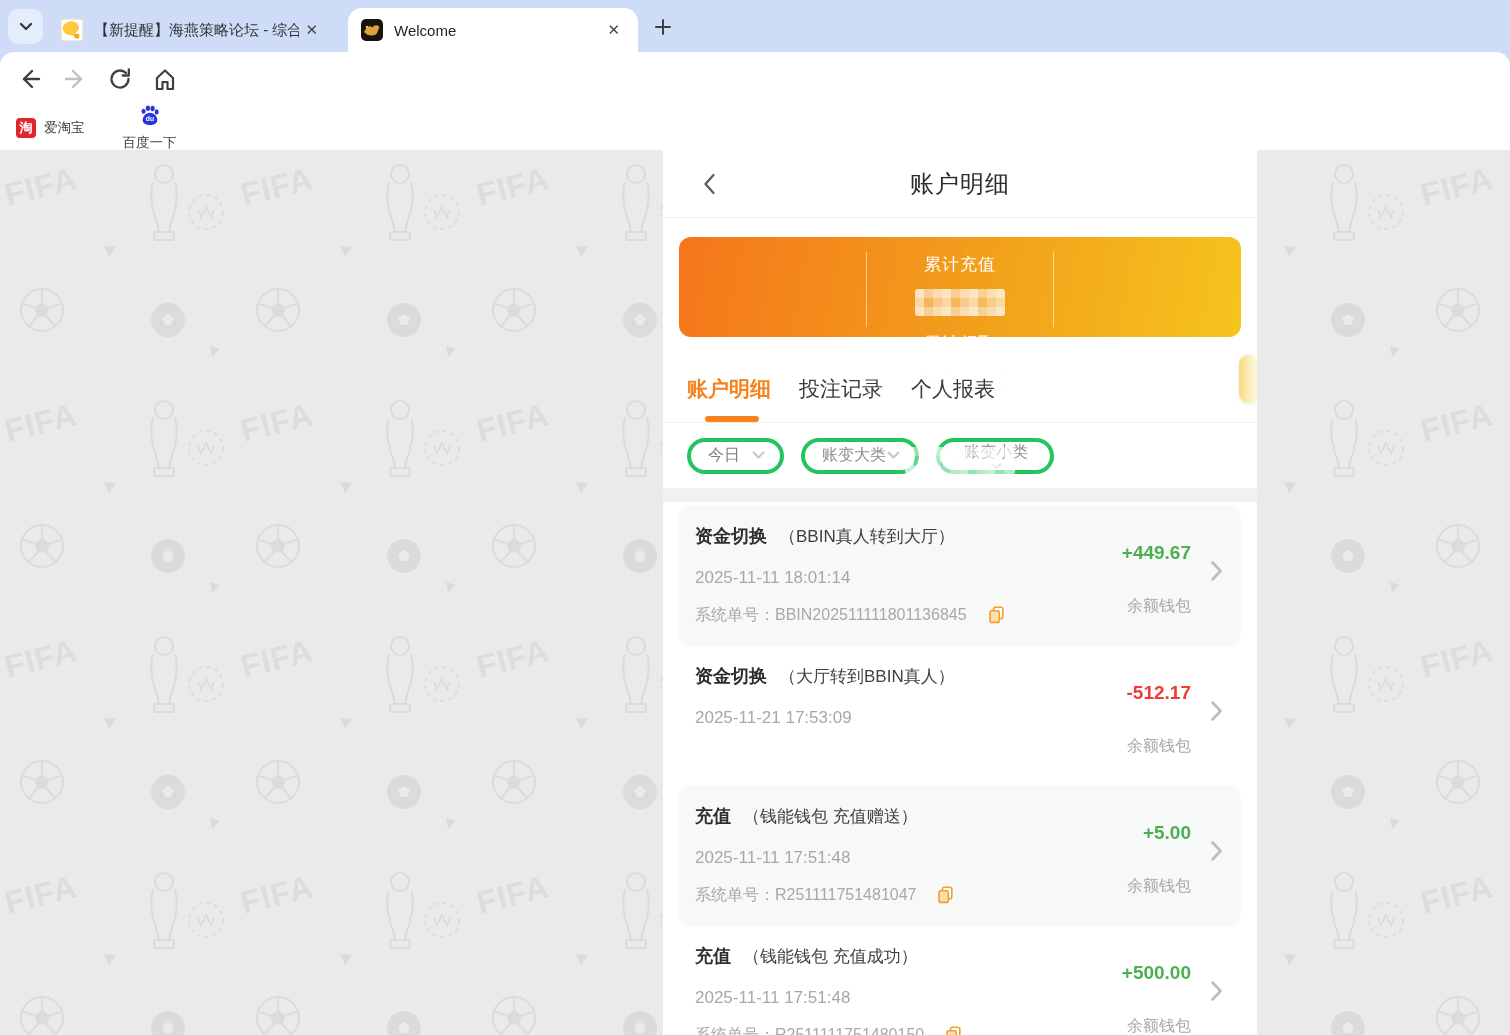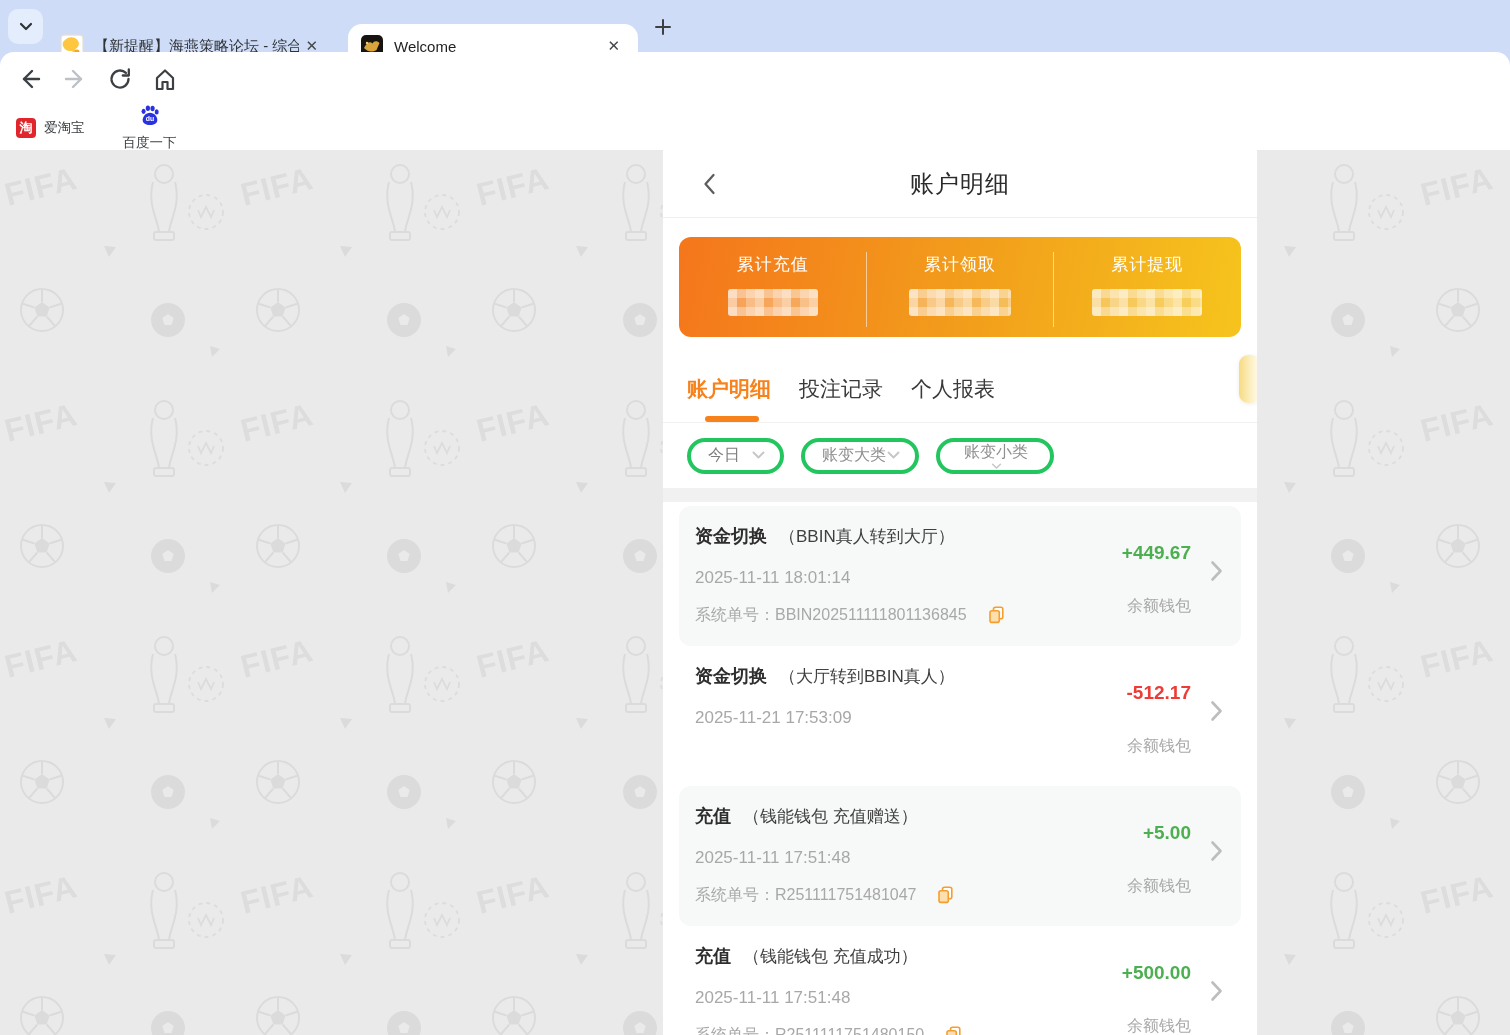--- a/index.html
+++ b/index.html
@@ -2,21 +2,21 @@
 <html><head>
 <meta charset="utf-8">
 <style>
   * { margin:0; padding:0; box-sizing:border-box; }
   html,body { width:1510px; height:1035px; overflow:hidden; font-family:"Liberation Sans",sans-serif; }
   .window { position:relative; width:1510px; height:1035px; background:#CEDCF7; }
 
   
   .tabstrip { position:absolute; left:0; top:0; width:1510px; height:52px; background:#CEDCF7; }
   .tab-search { position:absolute; left:8px; top:9px; width:35px; height:35px; border-radius:10px; background:#E4EDFC; display:flex; align-items:center; justify-content:center; }
-  .tab { position:absolute; top:24px; height:44px; display:flex; align-items:center; padding:0 12px; }
+  .tab { position:absolute; top:8px; height:44px; display:flex; align-items:center; padding:0 12px; }
   .tab.inactive { left:48px; width:288px; color:#2f3337; }
   .tab.active { left:348px; width:290px; background:#ffffff; border-radius:14px 14px 0 0; color:#1f1f1f; }
   .tab-title { flex:1; font-size:15px; white-space:nowrap; overflow:hidden; margin-left:10px; }
   .tab-close { font-size:15px; color:#44474a; padding:2px 6px; }
   .fav { width:24px; height:24px; flex:0 0 auto; }
   .newtab { position:absolute; left:648px; top:12px; width:30px; height:30px; display:flex; align-items:center; justify-content:center; }
 
   
   .toolbar { position:absolute; left:0; top:52px; width:1510px; height:53px; background:#ffffff; border-radius:14px 14px 0 0; }
   .nav-ic { position:absolute; top:13px; width:28px; height:28px; }
@@ -34,21 +34,21 @@
   .content { position:absolute; left:0; top:150px; width:1510px; height:885px; background:#7dd3fc; }
   .bgpattern { position:absolute; left:0; top:0; }
 
   .panel { position:absolute; left:663px; top:0; width:594px; height:885px; background:#ffffff; overflow:hidden; }
 
   .panel-header { position:relative; height:68px; border-bottom:1px solid #EFEFEF; display:flex; align-items:center; justify-content:center; }
   .back-btn { position:absolute; left:30px; top:18px; width:32px; height:32px; display:flex; align-items:center; justify-content:center; }
   .panel-title { font-size:24px; color:#2b2b2b; font-weight:500; letter-spacing:1px; }
 
   .summary-wrap { padding:19px 16px 0; position:relative; }
-  .summary-card { position:relative; height:100px; border-radius:12px; background:linear-gradient(100deg,#F5761B 0%,#F29E1B 52%,#F6C41D 100%); display:flex; }
+  .summary-card { position:relative; height:100px; border-radius:12px; background:linear-gradient(100deg,#F5761B 0%,#F29E1B 52%,#F6C41D 100%); display:flex;flex-direction:column; }
   .sum-col { flex:1; text-align:center; padding-top:17px; }
   .sum-label { color:#ffffff; font-size:17px; font-weight:500; letter-spacing:1px; line-height:22px; }
   .mosaic { margin:13px auto 0; height:27px; border-radius:3px;
     background-image:
       repeating-linear-gradient(90deg, rgba(255,255,255,.55) 0 9px, rgba(255,255,255,.18) 9px 18px, rgba(255,255,255,.4) 18px 27px),
       repeating-linear-gradient(0deg, rgba(255,255,255,.42) 0 9px, rgba(255,255,255,.12) 9px 18px); }
   .w1{width:90px;} .w2{width:110px;} .w3{width:102px;}
   .sum-div { position:absolute; top:15px; bottom:10px; width:1px; background:rgba(255,255,255,.55); }
   .sliver { position:absolute; right:-3px; top:137px; width:21px; height:48px; border-radius:9px; background:linear-gradient(90deg,#F7DA82 0%,#FCEFC2 55%,#FFFDF6 100%); box-shadow:0 1px 4px rgba(0,0,0,.08); }
 

